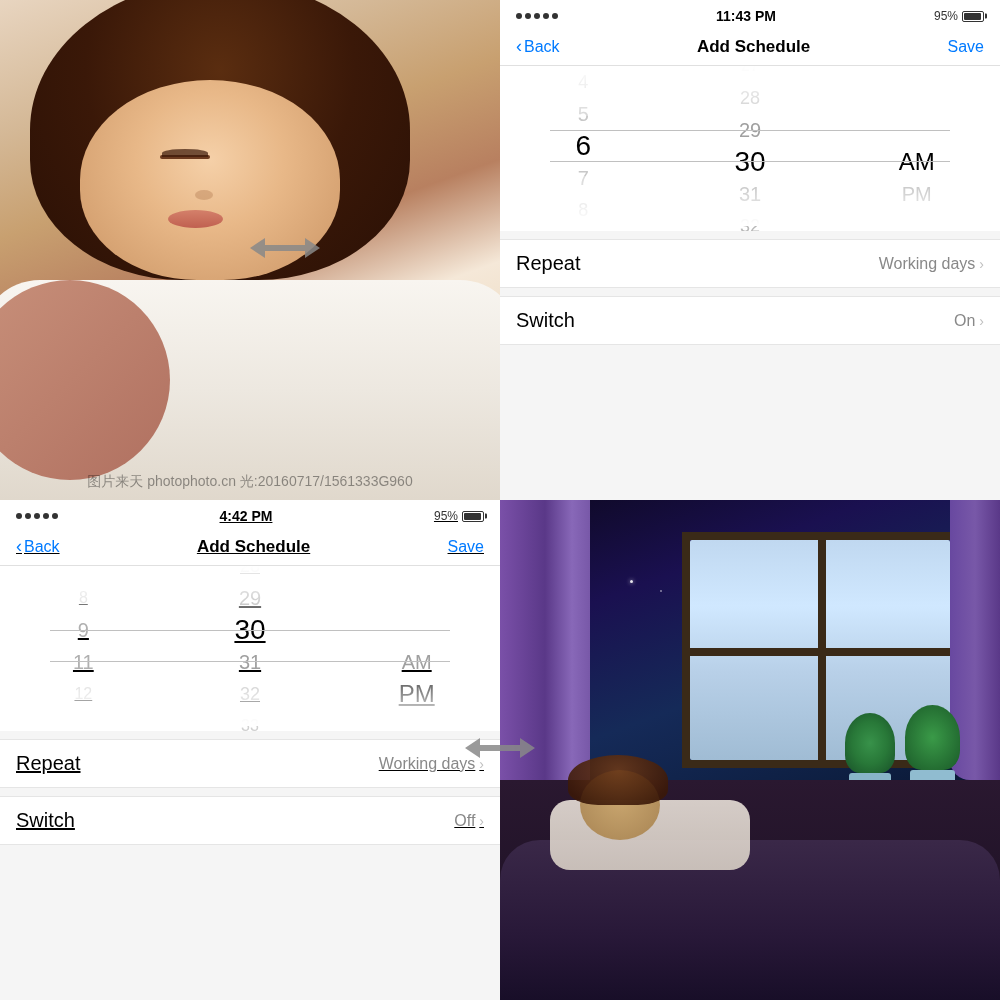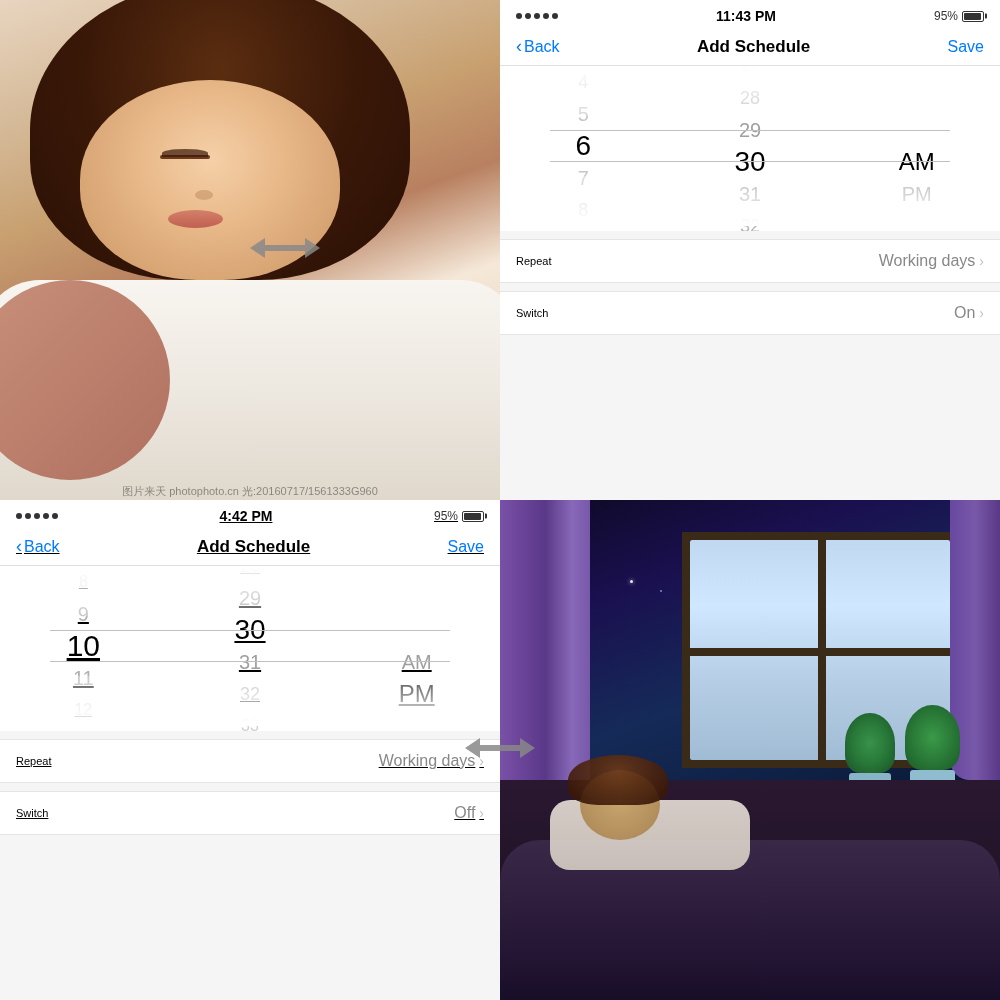--- a/index.html
+++ b/index.html
@@ -32,21 +32,21 @@
     .picker-item { height: 32px; display: flex; align-items: center; justify-content: center; font-size: 20px; color: #c0c0c0; width: 100%; }
     .picker-item.selected { font-size: 26px; color: #000; font-weight: 400; }
     .picker-highlight { position: absolute; top: 50%; left: 10%; right: 10%; transform: translateY(-50%); height: 32px; border-top: 1px solid #c0c0c0; border-bottom: 1px solid #c0c0c0; pointer-events: none; }
     .picker-fade-top { position: absolute; top: 0; left: 0; right: 0; height: 50px; background: linear-gradient(180deg, rgba(255,255,255,1) 0%, rgba(255,255,255,0.3) 100%); pointer-events: none; }
     .picker-fade-bot { position: absolute; bottom: 0; left: 0; right: 0; height: 50px; background: linear-gradient(0deg, rgba(255,255,255,1) 0%, rgba(255,255,255,0.3) 100%); pointer-events: none; }
 
     .settings-section { background: #f5f5f5; }
     .settings-separator { height: 8px; background: #f5f5f5; }
     .settings-row { background: #fff; display: flex; justify-content: space-between; align-items: center; padding: 12px 16px; border-bottom: 1px solid #e5e5e5; min-height: 44px; }
     .settings-row:first-child { border-top: 1px solid #e5e5e5; }
-    .row-label { font-size: 11px; color: #000; }
+    .row-label { font-size: 20px; color: #000; }
     .row-value { display: flex; align-items: center; gap: 4px; color: #888; font-size: 16px; }
     .row-value .chevron { color: #c0c0c0; font-size: 14px; }
 
     .empty-section { flex: 1; background: #f5f5f5; }
 
     
     .q1 { grid-column: 1; grid-row: 1; position: relative; }
     .q2 { grid-column: 2; grid-row: 1; position: relative; }
     .q3 { grid-column: 1; grid-row: 2; position: relative; }
     .q4 { grid-column: 2; grid-row: 2; position: relative; }
@@ -73,21 +73,21 @@
       <div style="position:absolute;top:149px;left:162px;width:46px;height:8px;background:#3a1808;border-radius:50% 50% 0 0;opacity:0.7;"></div>
 
       <div style="position:absolute;top:190px;left:195px;width:18px;height:10px;background:rgba(160,100,60,0.3);border-radius:50%;"></div>
 
       <div style="position:absolute;top:210px;left:168px;width:55px;height:18px;background:linear-gradient(180deg,#d4806a 0%,#c06050 100%);border-radius:50%;"></div>
 
       <div style="position:absolute;bottom:0;left:-20px;right:-20px;height:220px;background:linear-gradient(180deg,#f8f5f0 0%,#ede8e0 50%,#e0d8cc 100%);border-radius:60px 60px 0 0;"></div>
 
       <div style="position:absolute;top:280px;left:-30px;width:200px;height:200px;background:linear-gradient(135deg,#c8907a 0%,#b07060 100%);border-radius:50%;"></div>
 
-      <div class="watermark" style="position:absolute;bottom:1px;left:50%;transform:translateX(-50%);font-size:11px;color:rgba(0,0,0,0.4);white-space:nowrap;z-index:10;">图片来天 photophoto.cn 光:20160717/1561333G960</div>
+      <div class="watermark" style="position:absolute;bottom:9px;left:50%;transform:translateX(-50%);font-size:14px;color:rgba(0,0,0,0.4);white-space:nowrap;z-index:10;">图片来天 photophoto.cn 光:20160717/1561333G960</div>
     </div>
 
     <div class="arrow-q1q2" style="position:absolute;right:-35px;top:50%;transform:translateY(-50%);z-index:100;">
       <svg width="70" height="30" viewBox="0 0 70 30">
         <polygon points="0,15 15,5 15,12 55,12 55,5 70,15 55,25 55,18 15,18 15,25" fill="#888" opacity="0.85"></polygon>
       </svg>
     </div>
   </div>
 
   <div class="q2 phone-ui" style="display:flex;flex-direction:column;">
@@ -200,21 +200,20 @@
       <div class="nav-title">Add Schedule</div>
       <div class="nav-save">Save</div>
     </div>
 
     <div class="time-picker" style="height:165px;">
       <div class="picker-columns">
 
         <div class="picker-col">
           <div class="picker-item" style="color:#d0d0d0;font-size:16px;">8</div>
           <div class="picker-item" style="color:#b0b0b0;font-size:20px;">9</div>
-          <div class="picker-item selected" style="font-size:30px;font-weight:400;color:#000;">10</div>
           <div class="picker-item" style="color:#b0b0b0;font-size:20px;">11</div>
           <div class="picker-item" style="color:#d0d0d0;font-size:16px;">12</div>
         </div>
 
         <div class="picker-col">
           <div class="picker-item" style="color:#b8b8b8;font-size:18px;">28</div>
           <div class="picker-item" style="color:#a0a0a0;font-size:20px;">29</div>
           <div class="picker-item selected" style="font-size:28px;font-weight:400;color:#000;">30</div>
           <div class="picker-item" style="color:#a0a0a0;font-size:20px;">31</div>
           <div class="picker-item" style="color:#b8b8b8;font-size:18px;">32</div>

